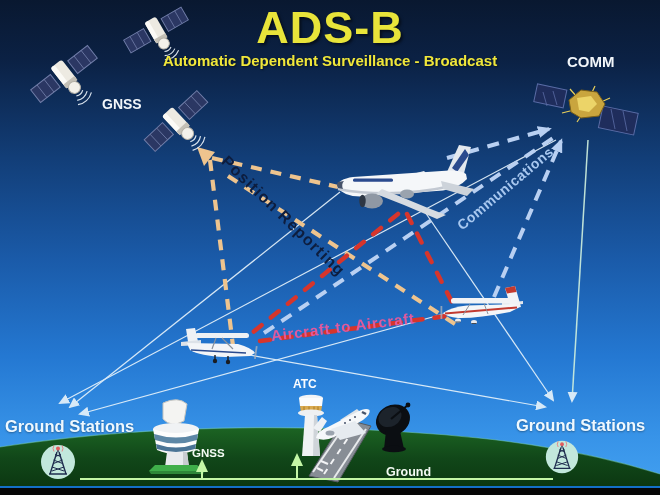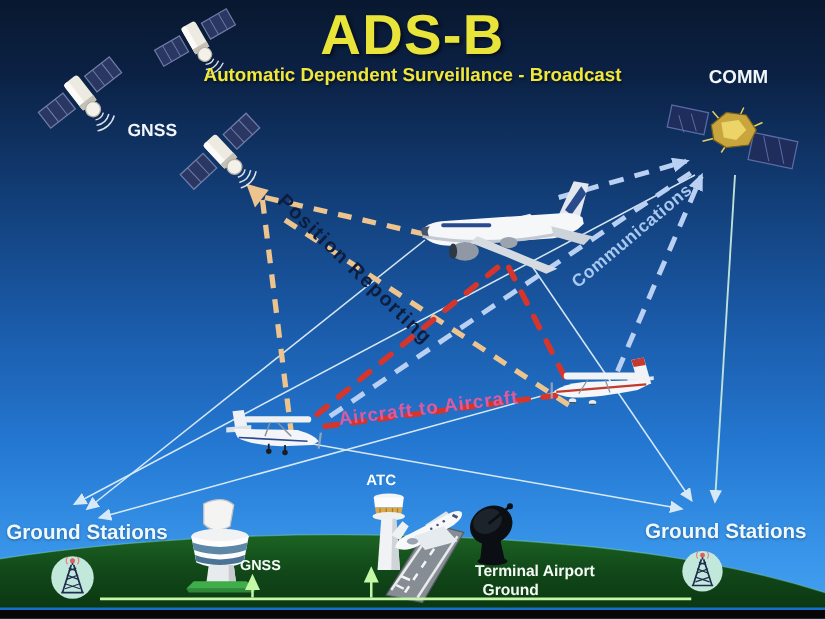--- a/index.html
+++ b/index.html
@@ -244,15 +244,14 @@
   <div class="lbl subtitle">Automatic Dependent Surveillance - Broadcast</div>
   <div class="lbl gnss">GNSS</div>
   <div class="lbl comm">COMM</div>
   <div class="lbl posrep">Position Reporting</div>
   <div class="lbl comms">Communications</div>
   <div class="lbl a2a">Aircraft to Aircraft</div>
   <div class="lbl gsl">Ground Stations</div>
   <div class="lbl gsr">Ground Stations</div>
   <div class="lbl atc">ATC</div>
   <div class="lbl artcc">GNSS</div>
-  <div class="lbl tar1">Terminal Airport</div>
   <div class="lbl tar2">Ground</div>
 </div>
 
 </body></html>

